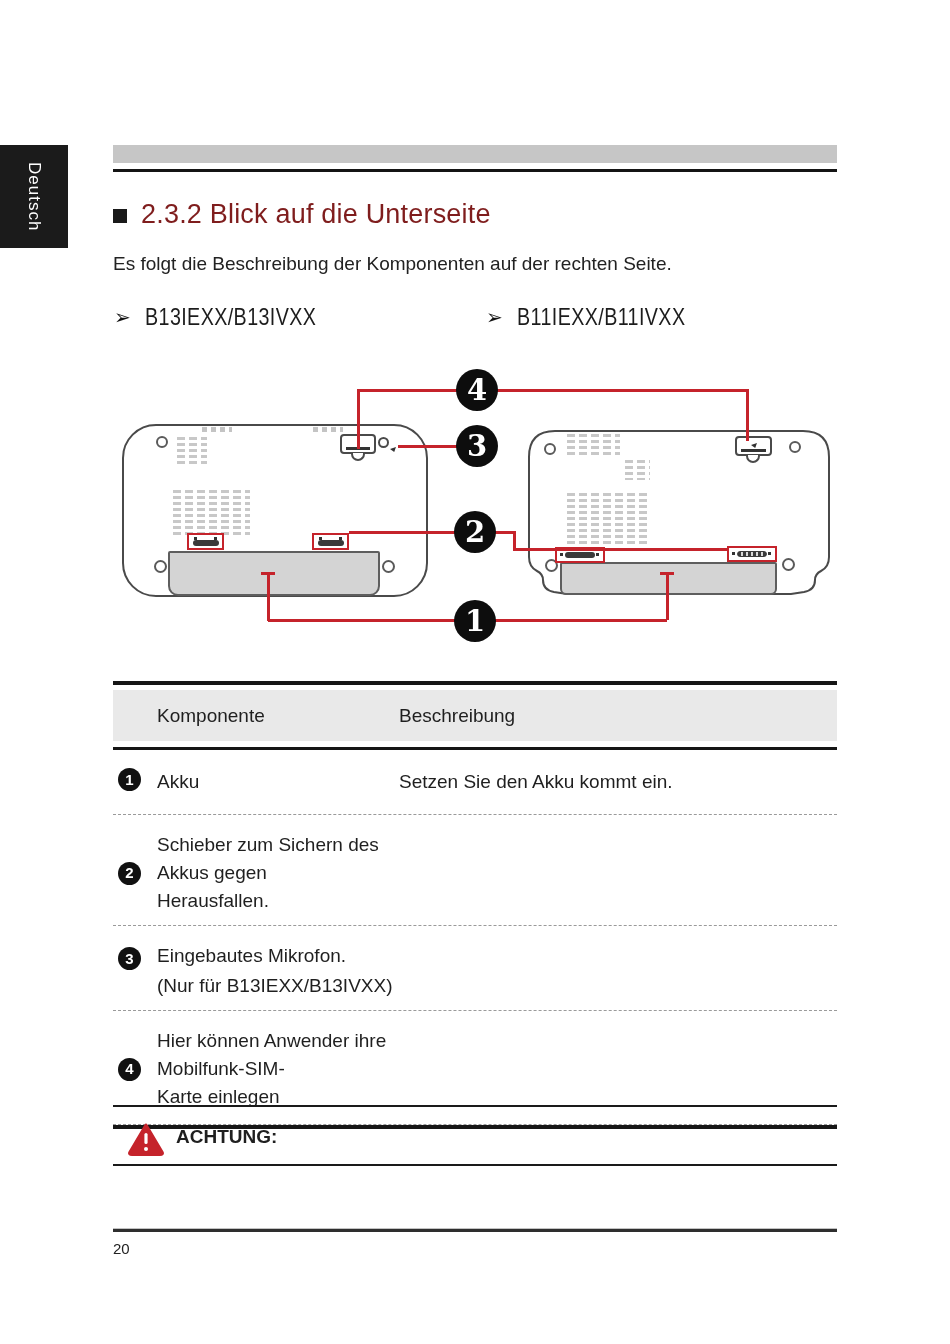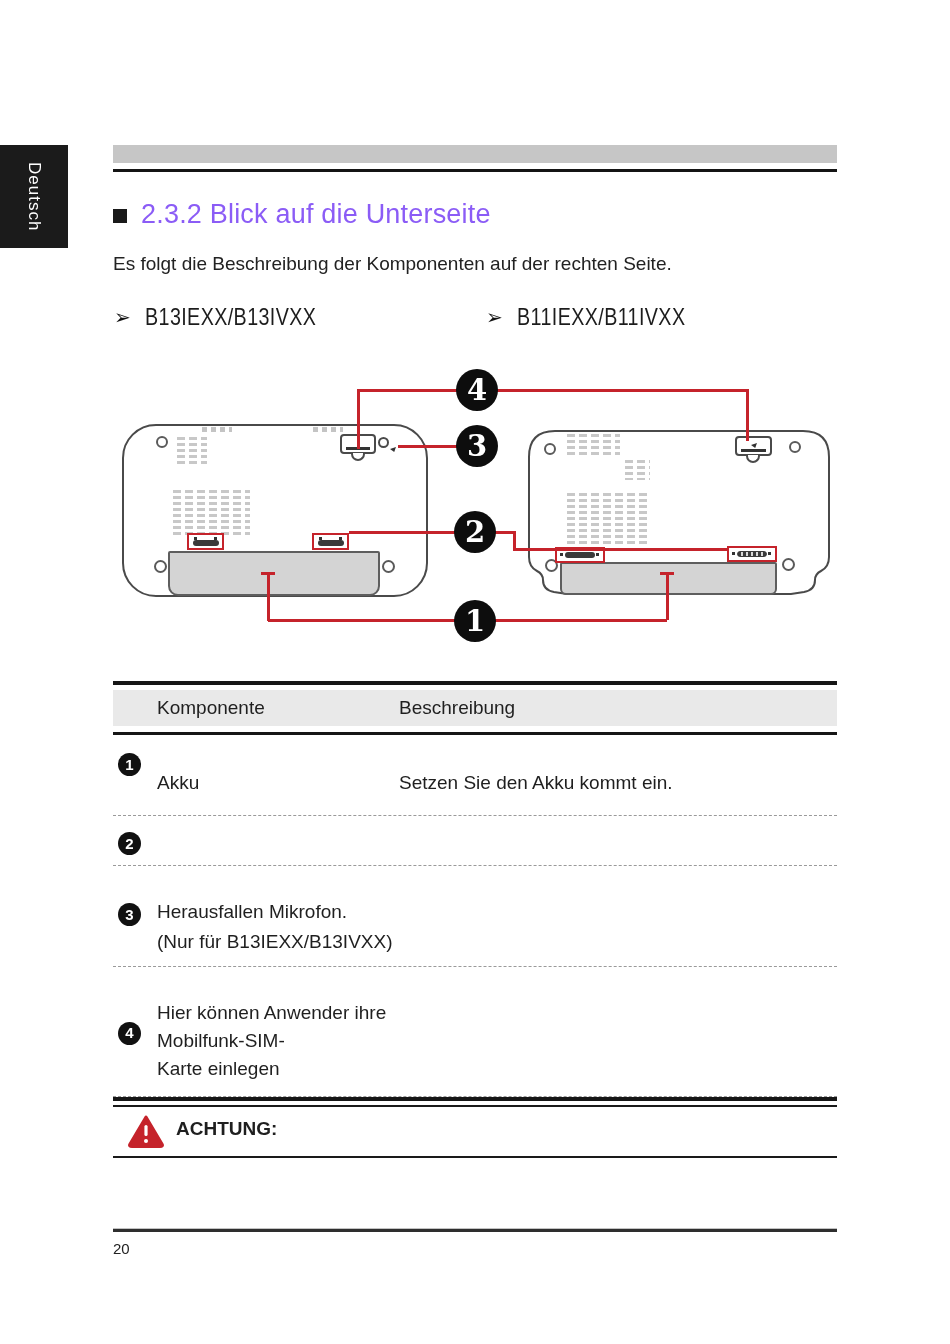--- a/index.html
+++ b/index.html
@@ -17,21 +17,21 @@
     display:flex; align-items:center; justify-content:center;
   }
   .lang-tab span {
     writing-mode:vertical-rl; color:#fff; font-size:17px; letter-spacing:1px;
   }
   .top-graybar { left:113px; top:145px; width:724px; height:18px; background:#c6c6c6; }
   .top-blackline { left:113px; top:169px; width:724px; height:3px; background:#141414; }
 
   .heading { left:113px; top:199px; display:flex; align-items:center; gap:14px; }
   .heading .sq { width:14px; height:14px; background:#1a1a1a; margin-top:3px; }
-  .heading .txt { font-size:27px; color:#8b5cf6; letter-spacing:0.2px; }
+  .heading .txt { font-size:27px; color:#7f1d1d; letter-spacing:0.2px; }
 
   .intro { left:113px; top:253px; font-size:19px; color:#222; }
 
   .model { top:303px; display:flex; align-items:center; gap:14px; }
   .model .arrow { font-size:20px; color:#111; }
   .model .name {
     font-size:24px; color:#1c1c1c; display:inline-block;
     transform:scaleX(0.82); transform-origin:left center; letter-spacing:0.5px;
     font-weight:400;
   }
@@ -75,41 +75,41 @@
   .latch-striped {
     background:repeating-linear-gradient(90deg,#3a3a3a 0 3px,#d8d8d8 3px 5px);
     border:1px solid #3a3a3a;
   }
   .battery { background:#d4d4d4; border:2px solid #5e5e5e; }
 
   
   .ctable { left:113px; top:681px; width:724px; font-size:19px; line-height:28px; }
   .t-top { border-top:4px solid #161616; }
   .t-head {
-    margin-top:5px; background:#e9e9e9; height:36px;
+    margin-top:5px; background:#e9e9e9; height:51px;
     display:grid; grid-template-columns:286px 1fr; align-items:center;
   }
   .t-head .h1 { padding-left:44px; }
   .t-sep { margin-top:6px; border-top:3px solid #161616; }
   .t-row { display:grid; grid-template-columns:44px 242px 1fr; border-bottom:1px dashed #9a9a9a; }
   .t-row:last-of-type { border-bottom:none; }
   .badge {
     width:23px; height:23px; border-radius:50%; background:#111; color:#fff;
     font-size:15px; font-weight:bold; display:flex; align-items:center; justify-content:center;
     margin-left:5px;
   }
-  .pre { white-space:pre-line;margin-top:16px; }
+  .pre { white-space:pre-line; }
   .row-note { margin-left:44px; margin-top:2px; }
   .t-bottom { border-top:4px solid #161616; }
 
   
   .warnbox {
     left:113px; top:1105px; width:724px;
     border-top:2px solid #1a1a1a; border-bottom:2px solid #1a1a1a;
-    padding:8px 0 8px 15px;
+    padding:16px 0 8px 15px;
     display:flex; gap:12px; font-size:19px; line-height:26px;
   }
   .warn-label { font-weight:bold; margin-top:1px; }
   .warn-text { margin-top:1px; }
 
   
   .foot-rule { left:113px; top:1228px; width:724px; height:4px; background:#c2c2c2; border-bottom:3px solid #2e2e2e; }
   .pagenum { left:113px; top:1240px; font-size:15px; color:#222; }
 </style>
 </head>
@@ -231,28 +231,30 @@
         <div class="badge">1</div>
       </div>
     <div class="pre">Akku</div>
     <div class="pre">Setzen Sie den Akku kommt ein.</div>
   </div>
 
   <div class="t-row" style="padding:16px 0 10px 0;align-items:center;">
     <div style="display:flex;align-items:center;">
         <div class="badge">2</div>
       </div>
+    <div class="pre">Schieber zum Sichern des Akkus gegen
+Herausfallen.</div>
   </div>
 
   <div style="padding:16px 0 10px 0;border-bottom:1px dashed #9a9a9a;">
     <div class="t-row" style="border-bottom:none;">
       <div style="display:flex;align-items:flex-end;">
           <div class="badge">3</div>
         </div>
-      <div class="pre">Herausfallen Mikrofon.</div>
+      <div class="pre">Eingebautes Mikrofon.</div>
     </div>
     <div class="row-note">(Nur für B13IEXX/B13IVXX)</div>
   </div>
 
   <div class="t-row" style="padding:16px 0 13px 0;align-items:center;">
     <div style="display:flex;align-items:center;">
         <div class="badge">4</div>
       </div>
     <div class="pre">Hier können Anwender ihre Mobilfunk-SIM-
 Karte einlegen</div>

